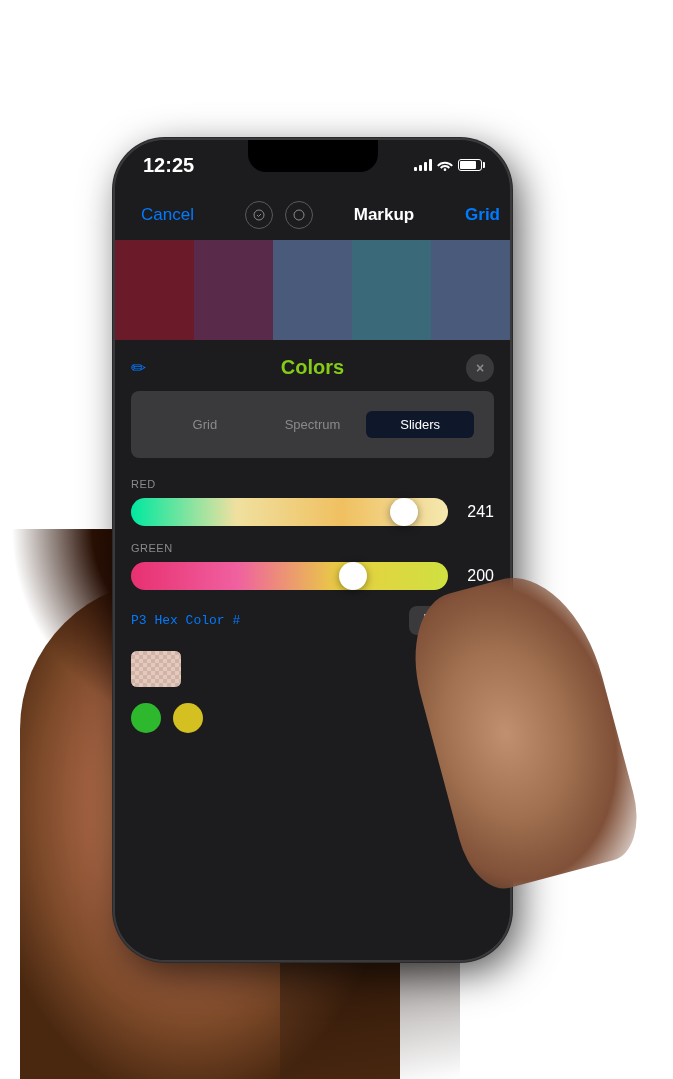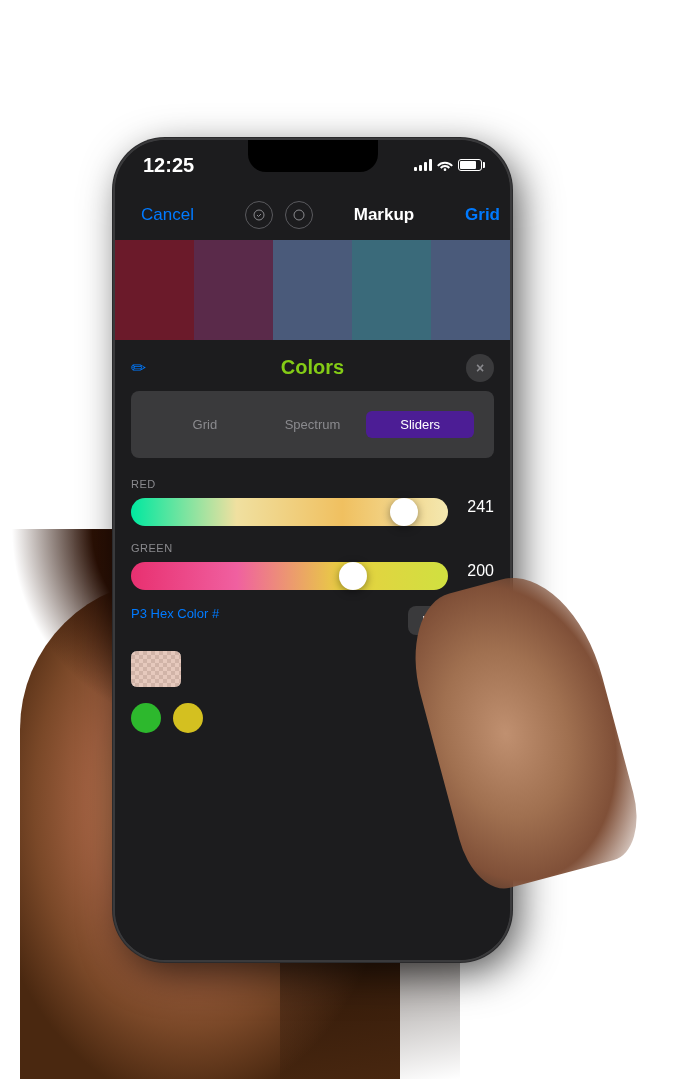--- a/index.html
+++ b/index.html
@@ -295,39 +295,40 @@
     .tab {
       flex: 1;
       text-align: center;
       padding: 6px 0;
       font-size: 13px;
       border-radius: 6px;
       color: #8a8a8e;
     }
 
     .tab.active {
-      background: #4c1d95;
+      background: #0f172a;
       color: #fff;
     }
 
     
     .slider-section {
       margin-bottom: 16px;
     }
 
     .slider-label {
       color: #8a8a8e;
       font-size: 11px;
       font-weight: 500;
       letter-spacing: 0.5px;
       margin-bottom: 8px;
     }
 
     .slider-row {
       display: flex;
+      align-items: center;
       gap: 8px;
     }
 
     .slider-track {
       flex: 1;
       height: 28px;
       border-radius: 14px;
       position: relative;
       overflow: visible;
     }
@@ -363,23 +364,25 @@
     }
 
     
     .slider-blue {
       background: linear-gradient(to right, #e0d060, #f0e090, #f8e8b0, #f8d8a0);
     }
 
     
     .hex-row {
       display: flex;
+      align-items: center;
       justify-content: space-between;
       margin-top: 16px;
       margin-bottom: 16px;
+      font-family: Liberation Mono, monospace;
     }
 
     .hex-label {
       color: #007aff;
       font-size: 13px;
     }
 
     .hex-value-box {
       background: #3a3a3c;
       color: #fff;

